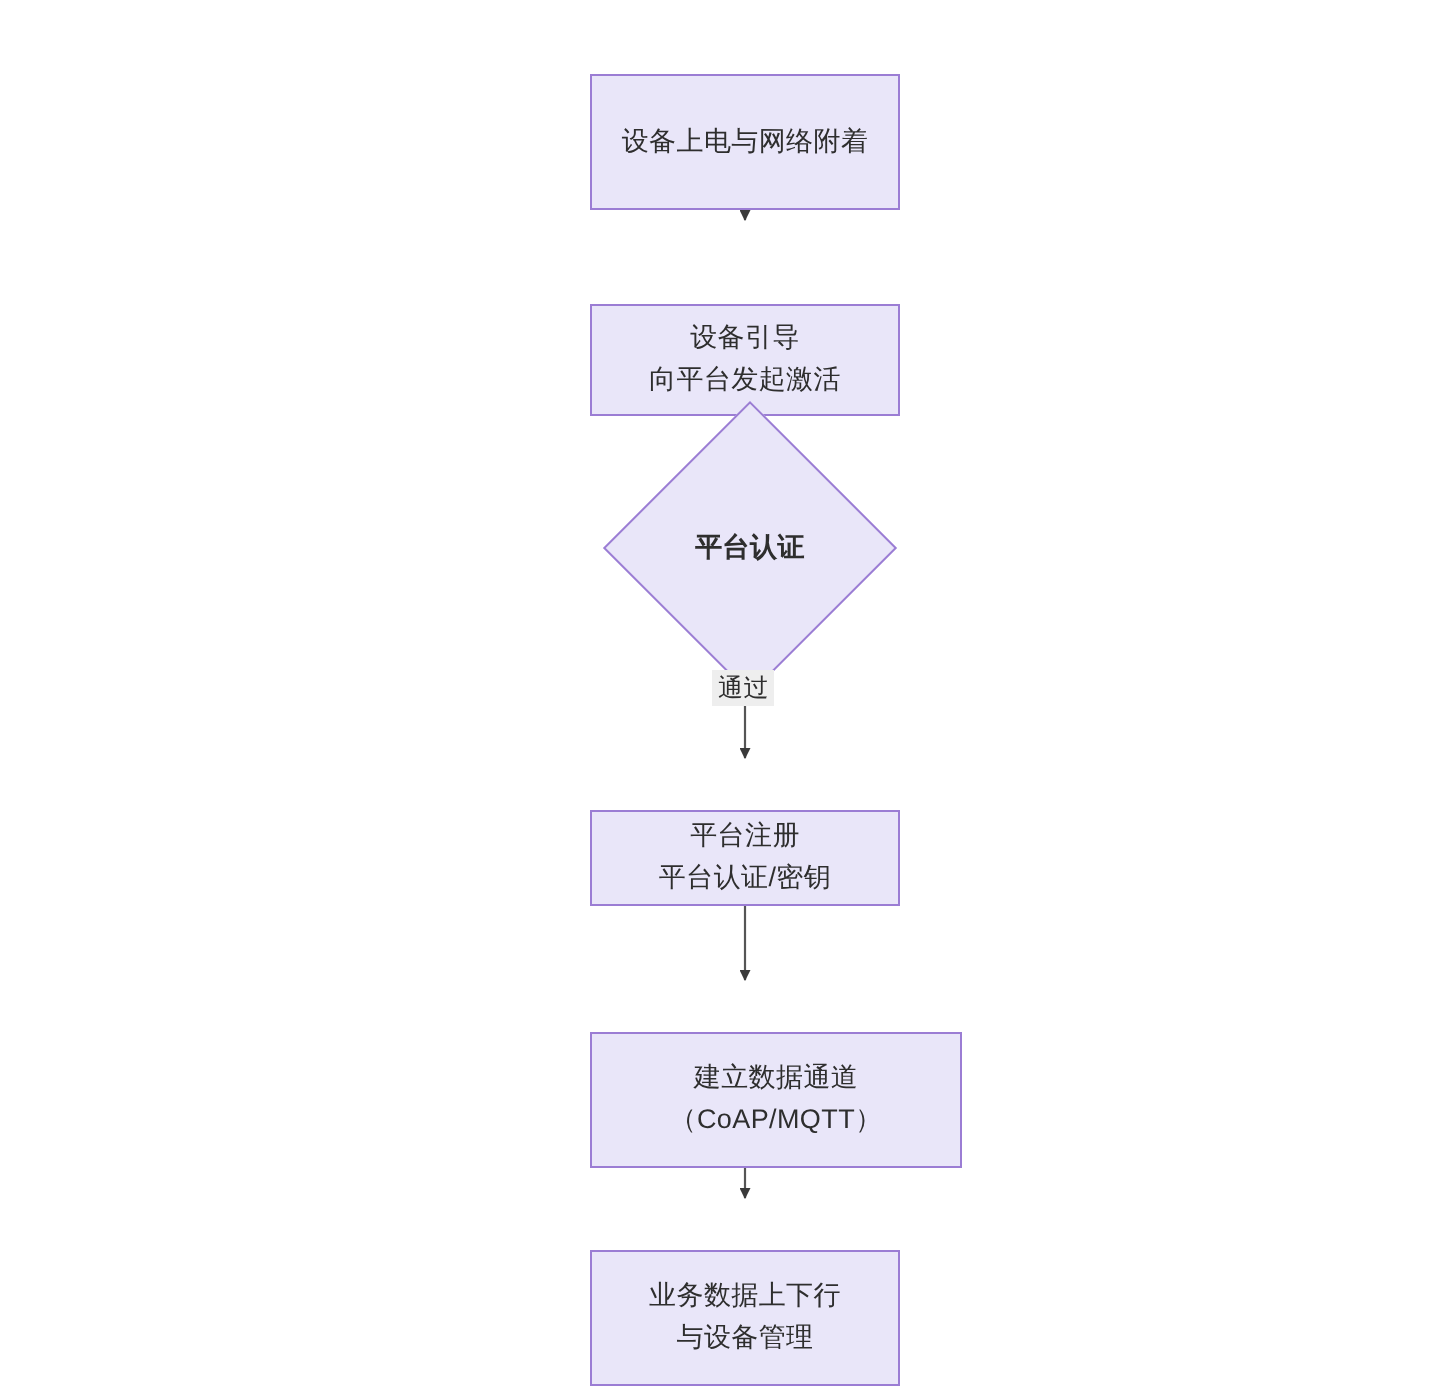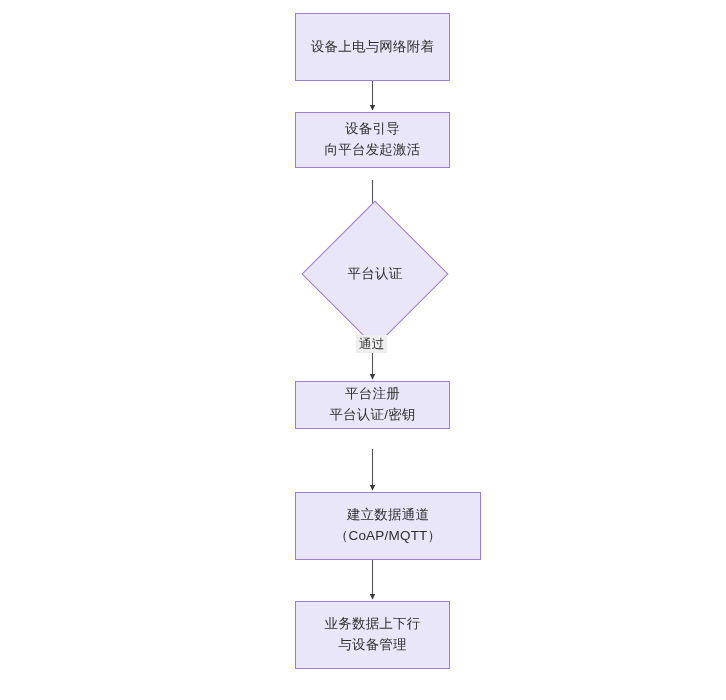--- a/index.html
+++ b/index.html
@@ -34,20 +34,21 @@
     flex-direction: column;
     align-items: center;
     justify-content: center;
     background: #E9E6F9;
     border: 1px solid #9B7DD4;
     color: #2e2e2e;
     font-size: 13.5px;
     line-height: 1.55;
     text-align: center;
     letter-spacing: 0.2px;
+    margin-top: 24px;
   }
   .node .ln {
     display: block;
     white-space: nowrap;
   }
 
   .decision {
     position: absolute;
     box-sizing: border-box;
     background: #E9E6F9;
@@ -57,20 +58,21 @@
   .decision-label {
     position: absolute;
     display: flex;
     align-items: center;
     justify-content: center;
     color: #2e2e2e;
     font-size: 13.5px;
     line-height: 1.55;
     white-space: nowrap;
     letter-spacing: 0.2px;
+    font-weight: bold;
   }
 
   .edge-label {
     position: absolute;
     background: #EEEEEE;
     color: #2e2e2e;
     font-size: 12.5px;
     line-height: 1.3;
     padding: 1px 3px;
     white-space: nowrap;
@@ -97,21 +99,21 @@
 
     <line x1="372.5" y1="449" x2="372.5" y2="490" stroke="#555555" stroke-width="1.1" marker-end="url(#arrow)"></line>
 
     <line x1="372.5" y1="560" x2="372.5" y2="599" stroke="#555555" stroke-width="1.1" marker-end="url(#arrow)"></line>
   </svg>
 
   <div class="node" style="left:295px; top:13px; width:155px; height:68px;">
     <span class="ln">设备上电与网络附着</span>
   </div>
 
-  <div class="node" style="left:295px; top:112px; width:155px; height:56px;">
+  <div class="node" style="left:295px; top:128px; width:155px; height:56px;">
     <span class="ln">设备引导</span>
     <span class="ln">向平台发起激活</span>
   </div>
 
   <div class="decision" style="left:323px; top:222px; width:104px; height:104px;"></div>
   <div class="decision-label" style="left:323px; top:222px; width:104px; height:104px;">
     <span class="ln">平台认证</span>
   </div>
 
   <div class="edge-label" style="left:356px; top:335px;">通过</div>

